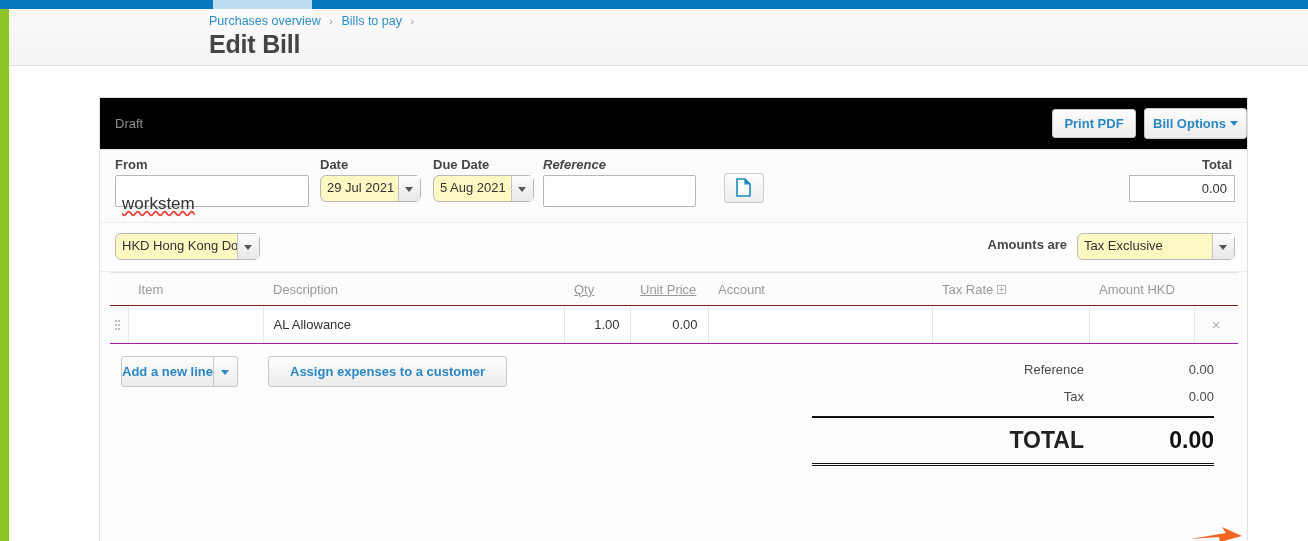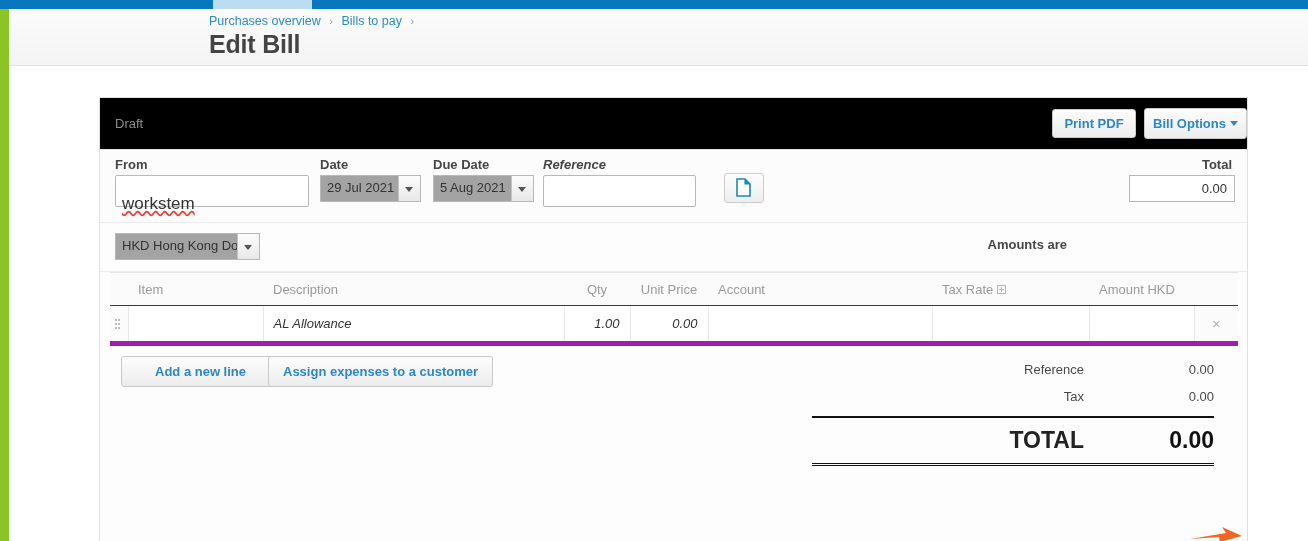--- a/index.html
+++ b/index.html
@@ -175,22 +175,22 @@
   }
   .spell {
     text-decoration: underline wavy #e8413a;
     text-decoration-skip-ink: none;
   }
   .dd-wrap {
     position: absolute;
     top: 25px;
     height: 27px;
     border: 1px solid #b8b8b8;
-    border-radius: 0;
-    background: #a3a3a3;
+    border-radius: 6px;
+    background: #fef9c3;
     box-sizing: border-box;
   }
   .dd-text {
     position: absolute;
     left: 6px;
     top: 4px;
     font-size: 13px;
     color: #333;
     white-space: nowrap;
   }
@@ -278,32 +278,31 @@
     border-top: 1px solid #e4e4e4;
     border-bottom: 1px solid #7f1d1d;
     color: #9a9a9a;
     font-weight: normal;
     font-size: 13px;
     height: 33px;
     padding: 0 10px;
     text-align: left;
     box-sizing: border-box;
   }
-  .lt th.num { text-align: center; }
+  .lt th.num { text-align: left; text-decoration: underline; }
   .lt td {
     height: 38px;
-    border-bottom: 5px solid #a21caf;
+    border-bottom: 1px solid #a21caf;
     border-right: 1px solid #e8e8e8;
     padding: 0 10px;
     background: #ffffff;
     font-size: 13px;
     color: #333;
     box-sizing: border-box;
     vertical-align: middle;
-    font-style: italic;
   }
   .lt td.num { text-align: right; }
   .lt td.handle-cell {
     border-right: 1px solid #e8e8e8;
     background: #fbfbfb;
     padding: 0;
     text-align: center;
   }
   .lt td.last { border-right: none; background: #fbfbfb; text-align: center; }
   .grip {
@@ -351,21 +350,21 @@
     display: flex;
     cursor: pointer;
   }
   .btn-split .main {
     background: linear-gradient(to bottom, #fdfdfd 0%, #ececec 100%);
     border: 1px solid #c8c8c8;
     border-radius: 3px 0 0 3px;
     color: #2b88c4;
     font-weight: bold;
     font-size: 13px;
-    padding: 0 33px;
+    padding: 0 0;
     display: flex;
     align-items: center;
     box-sizing: border-box;
   }
   .btn-split .arrow {
     background: linear-gradient(to bottom, #fdfdfd 0%, #ececec 100%);
     border: 1px solid #c8c8c8;
     border-left: none;
     border-radius: 0 3px 3px 0;
     width: 24px;
@@ -379,21 +378,21 @@
     width: 0; height: 0;
     border-left: 4px solid transparent;
     border-right: 4px solid transparent;
     border-top: 5px solid #2b88c4;
   }
   #assign-expenses-button {
     position: absolute;
     top: 258px;
     left: 168px;
     height: 31px;
-    padding: 0 14px;
+    padding: 0 21px;
     line-height: 29px;
   }
 
   
   .totals {
     position: absolute;
     left: 712px;
     top: 258px;
     width: 402px;
   }
@@ -500,20 +499,24 @@
       <div class="total-label">Total</div>
       <div class="total-input">0.00</div>
     </div>
 
     <div class="currency-row">
       <div class="dd-wrap" style="left:15px;top:10px;width:145px;">
         <span class="dd-text">HKD Hong Kong Dollar</span>
         <span class="dd-btn"></span>
       </div>
       <div class="amounts-are-label">Amounts are</div>
+      <div class="dd-wrap" style="right:12px;top:10px;width:158px;">
+        <span class="dd-text">Tax Exclusive</span>
+        <span class="dd-btn"></span>
+      </div>
     </div>
 
     <table class="lt">
       <colgroup>
         <col style="width:18px">
           <col style="width:135px">
           <col style="width:301px">
         <col style="width:66px">
           <col style="width:78px">
           <col style="width:224px">

